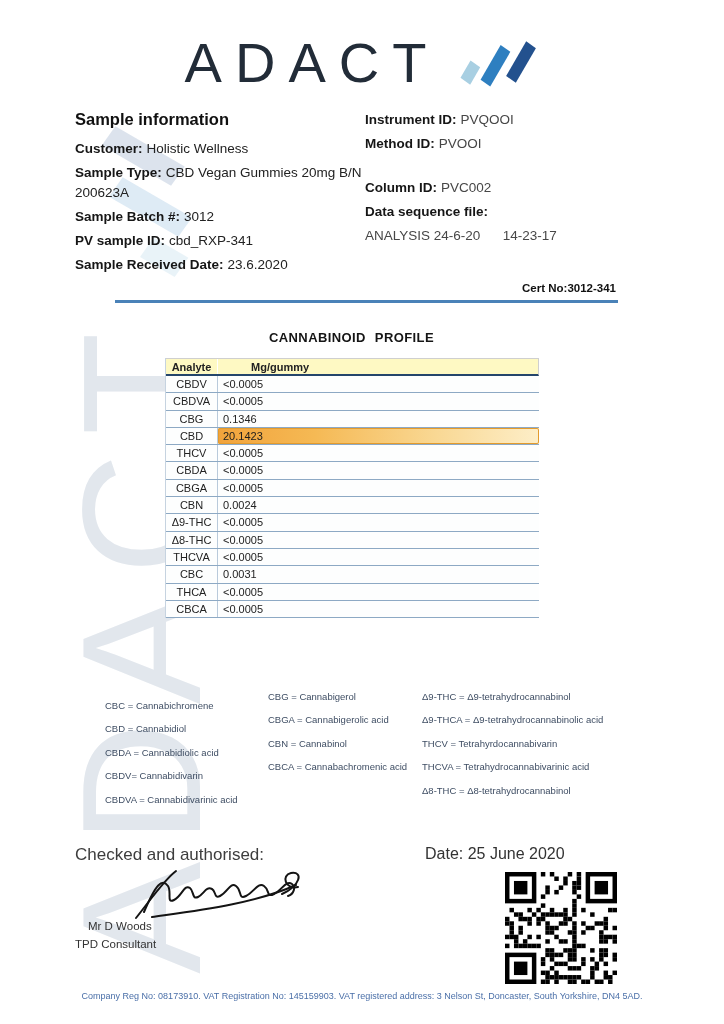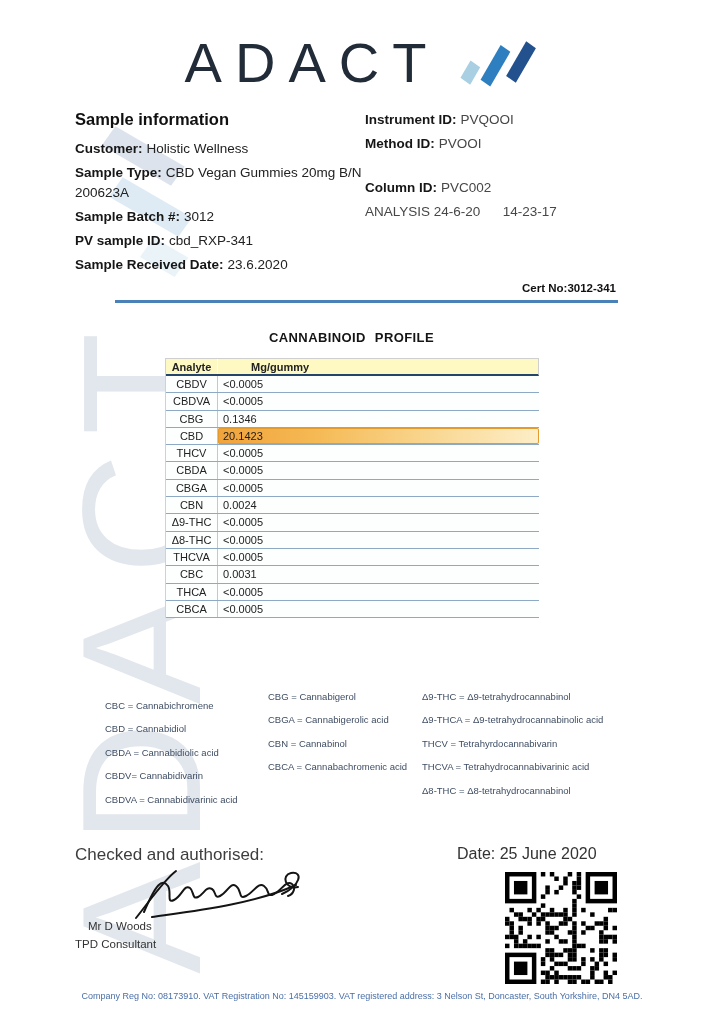--- a/index.html
+++ b/index.html
@@ -50,21 +50,21 @@
 
   
   .legend-col{position:absolute;top:692px;font-size:9.5px;color:#3e4d63;}
   .legend-col-1{left:105px;width:160px;margin-top:9px;}
   .legend-col-2{left:268px;width:150px;}
   .legend-col-3{left:422px;width:280px;}
   .legend-item{margin-bottom:13px;line-height:1.1;}
 
   
   .checked-label{position:absolute;left:75px;top:845px;font-size:17px;color:#3d3d3d;}
-  .date-label{position:absolute;left:425px;top:845px;font-size:16px;color:#333;margin-left:32px;}
+  .date-label{position:absolute;left:425px;top:845px;font-size:16px;color:#333;}
   .signature{position:absolute;left:122px;top:862px;}
   .signer-name{position:absolute;left:88px;top:920px;font-size:11.5px;color:#333;}
   .signer-role{position:absolute;left:75px;top:938px;font-size:11.5px;color:#333;}
   .qr{position:absolute;left:505px;top:872px;width:112px;height:112px;background:#fff;}
 
   
   .footer{position:absolute;left:0;right:0;top:991px;text-align:center;font-size:9px;color:#4a6fa8;}
 </style>
 </head>
 <body>
@@ -117,20 +117,23 @@
     <div class="method-info">
       <div class="field">
         <span class="fl">Instrument ID:</span><span class="fv">PVQOOI</span>
       </div>
       <div class="field">
         <span class="fl">Method ID:</span><span class="fv">PVOOI</span>
       </div>
       <div class="spacer"></div>
       <div class="field">
         <span class="fl">Column ID:</span><span class="fv">PVC002</span>
+      </div>
+      <div class="field">
+        <span class="fl">Data sequence file:</span>
       </div>
       <div class="field fv pre">ANALYSIS 24-6-20      14-23-17</div>
     </div>
 
     <div class="cert-no">Cert No:3012-341</div>
     <div class="blue-rule"></div>
 
     <div class="profile-title">CANNABINOID PROFILE</div>
     <div class="analyte-table">
       <div class="t-head">

